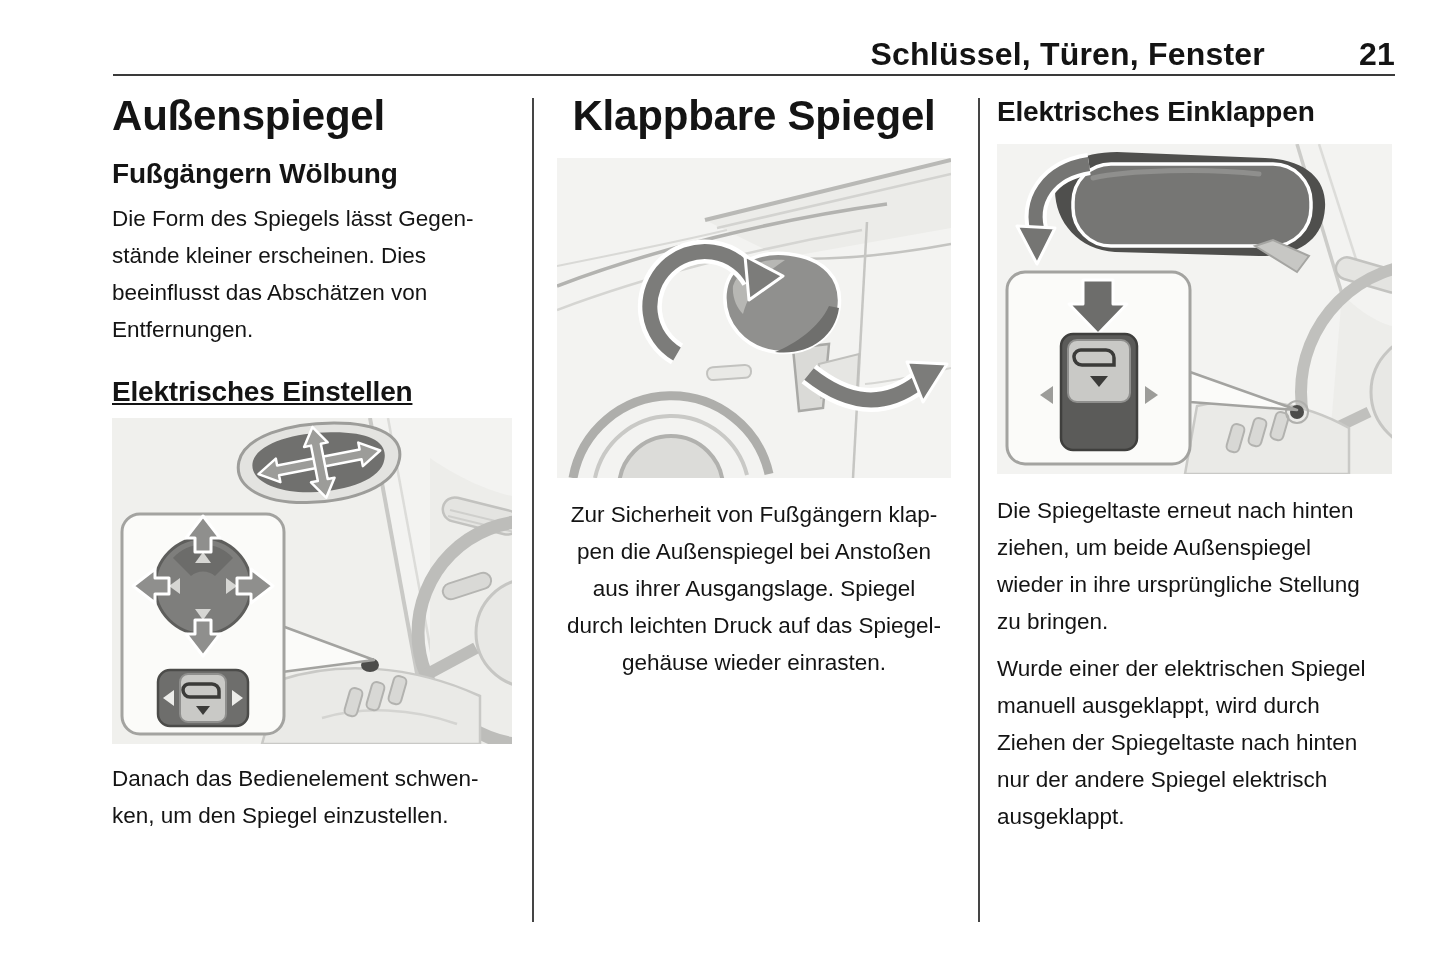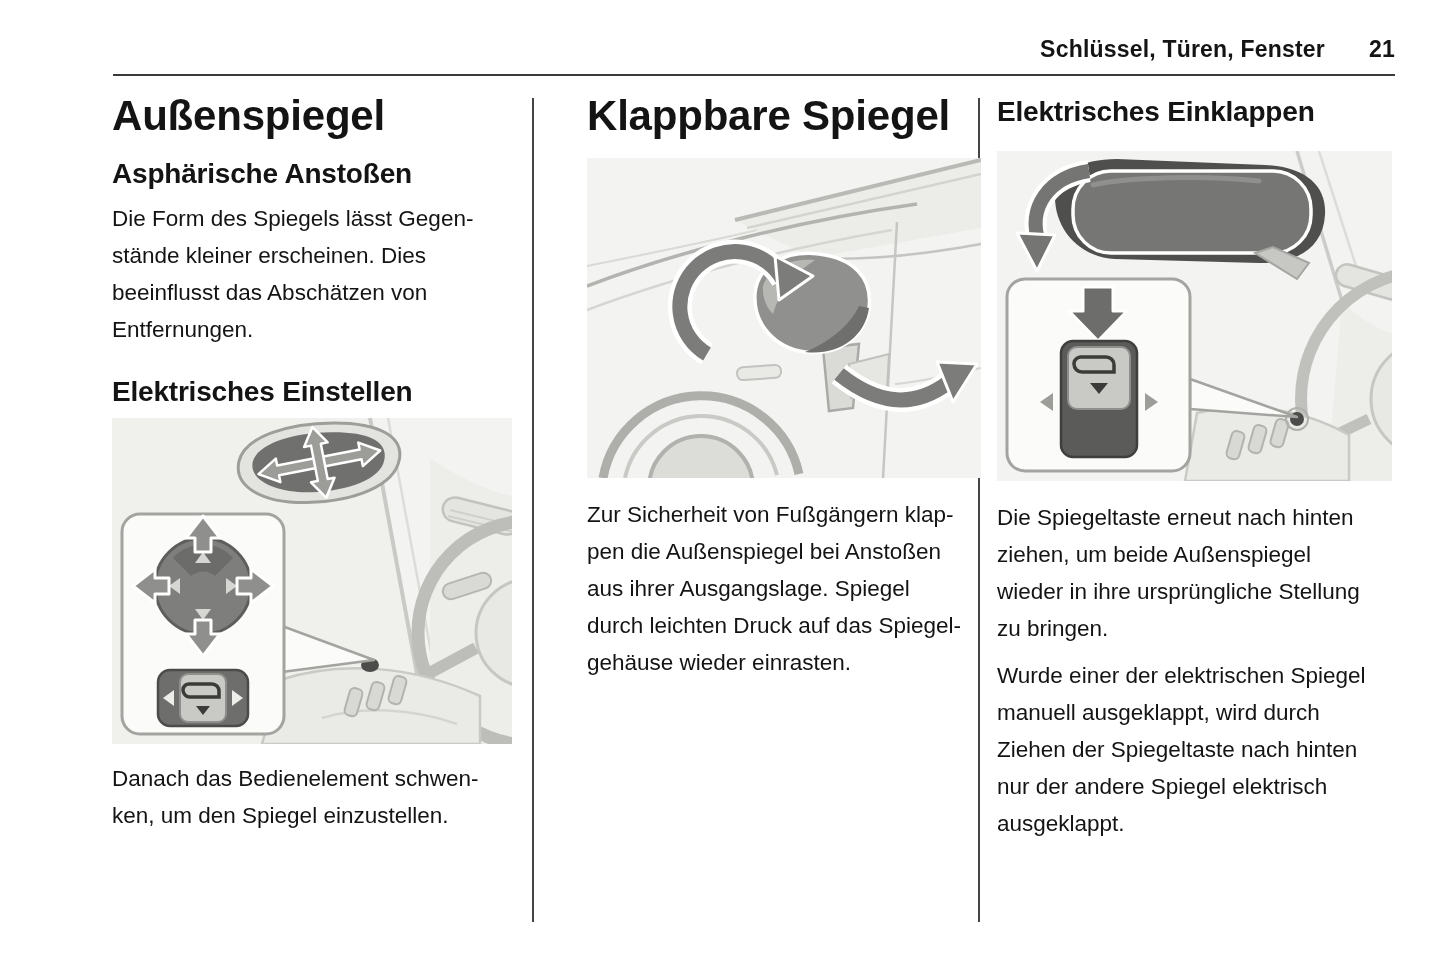--- a/index.html
+++ b/index.html
@@ -4,47 +4,47 @@
 <style>
   html,body { margin:0; padding:0; }
   body {
     width:1445px; height:966px; position:relative;
     background:#ffffff; color:#141414;
     font-family:"Liberation Sans", sans-serif;
     overflow:hidden;
   }
   .page-header {
     position:absolute; left:113px; top:36px; width:1282px;
-    display:flex; justify-content:flex-end; align-items:baseline; gap:44px;
-    font-size:23px; font-weight:bold; letter-spacing:0.2px;
+    display:flex; justify-content:flex-end; align-items:baseline; gap:94px;
+    font-size:32px; font-weight:bold; letter-spacing:0.2px;
   }
   .header-rule {
     position:absolute; left:113px; top:74px; width:1282px; height:2px;
     background:#3a3a3a;
   }
   .divider {
     position:absolute; top:98px; height:824px; width:2px; background:#454545;
   }
   #divider-1 { left:532px; }
   #divider-2 { left:978px; }
 
   .col { position:absolute; top:96px; }
   #col1 { left:112px; width:400px; }
-  #col2 { left:587px; width:394px; }
+  #col2 { left:557px; width:394px;text-align:center; }
   #col3 { left:997px; width:395px; }
 
   h1.sec {
     font-size:42px; line-height:40px; font-weight:bold;
     margin:0 0 22px 0; letter-spacing:-0.2px;
   }
   h2.sub {
     font-size:28px; line-height:32px; font-weight:bold;
     margin:0 0 10px 0; letter-spacing:-0.2px;
   }
-  h2.sub.mt { margin-top:28px; }
+  h2.sub.mt { margin-top:28px;text-decoration:underline; }
   .col p {
     font-size:22.5px; line-height:37px; margin:0 0 10px 0;
     white-space:pre-line;
   }
   figure { margin:0; }
   #fig1 { margin:2px 0 16px 0; }
   #fig2 { margin:0 0 18px 0; }
   #fig3 { margin:0 0 18px 0; }
   .fig { display:block; }
 </style>
@@ -55,21 +55,21 @@
   <span>Schlüssel, Türen, Fenster</span>
   <span>21</span>
 </header>
 <div class="header-rule"></div>
 
 <div class="divider" id="divider-1"></div>
 <div class="divider" id="divider-2"></div>
 
 <section class="col" id="col1">
   <h1 class="sec">Außenspiegel</h1>
-  <h2 class="sub">Asphärische Anstoßen</h2>
+  <h2 class="sub">Fußgängern Wölbung</h2>
   <p>Die Form des Spiegels lässt Gegen-
 stände kleiner erscheinen. Dies
 beeinflusst das Abschätzen von
 Entfernungen.</p>
   <h2 class="sub mt">Elektrisches Einstellen</h2>
 
   <figure id="fig1">
     <svg class="fig" width="400" height="326" viewBox="0 0 400 326" role="img">
       <rect width="400" height="326" fill="#f3f3f1"></rect>
 
@@ -191,21 +191,21 @@
   </figure>
 
   <p>Zur Sicherheit von Fußgängern klap-
 pen die Außenspiegel bei Anstoßen
 aus ihrer Ausgangslage. Spiegel
 durch leichten Druck auf das Spiegel-
 gehäuse wieder einrasten.</p>
 </section>
 
 <section class="col" id="col3">
-  <h2 class="sub" style="margin-bottom:23px;">Elektrisches Einklappen</h2>
+  <h2 class="sub" style="margin-bottom:16px;">Elektrisches Einklappen</h2>
 
   <figure id="fig3">
     <svg class="fig" width="395" height="330" viewBox="0 0 395 330" role="img">
       <rect width="395" height="330" fill="#f3f3f1"></rect>
 
       <path d="M300 0 L345 150" stroke="#ccccc9" stroke-width="3.5" fill="none"></path>
       <path d="M322 0 L367 140" stroke="#dcdcd9" stroke-width="2.5" fill="none"></path>
 
       <path d="M345 150 C365 170 385 180 395 182 V330 H330 Z" fill="#ededea"></path>
       <rect x="338" y="120" width="70" height="22" rx="11" transform="rotate(16 373 131)" fill="#e4e4e1" stroke="#c3c3c0" stroke-width="2.5"></rect>

